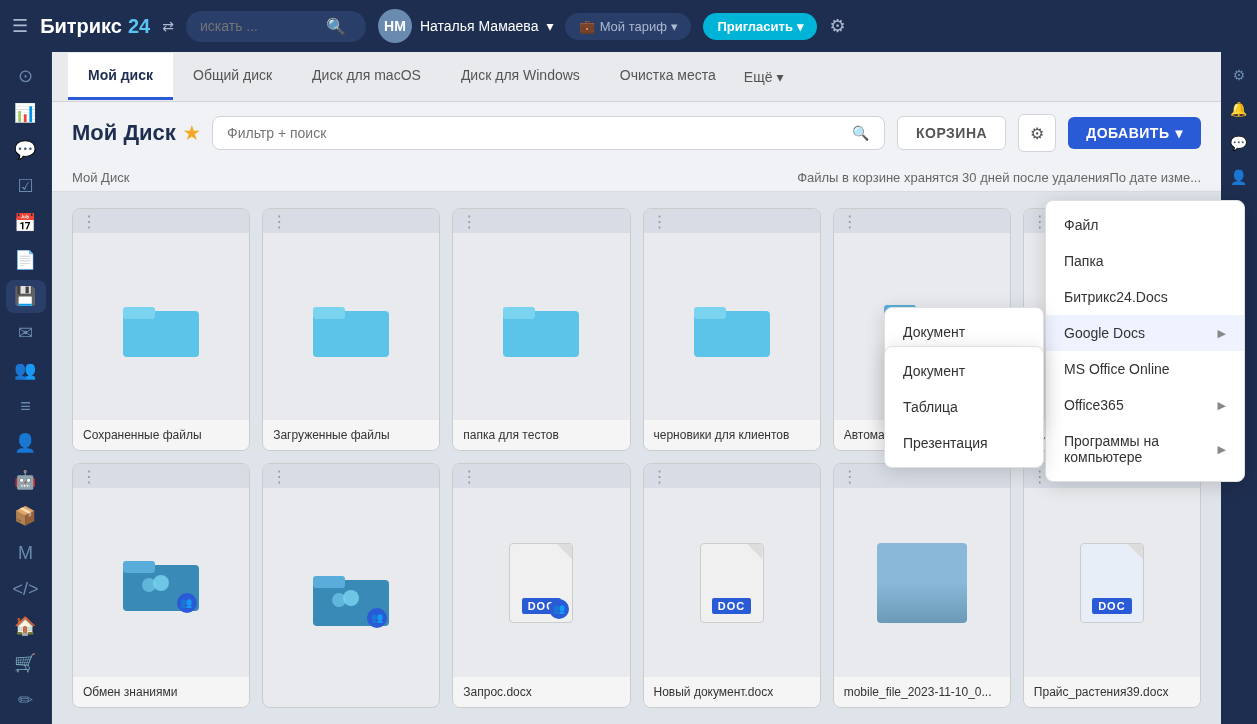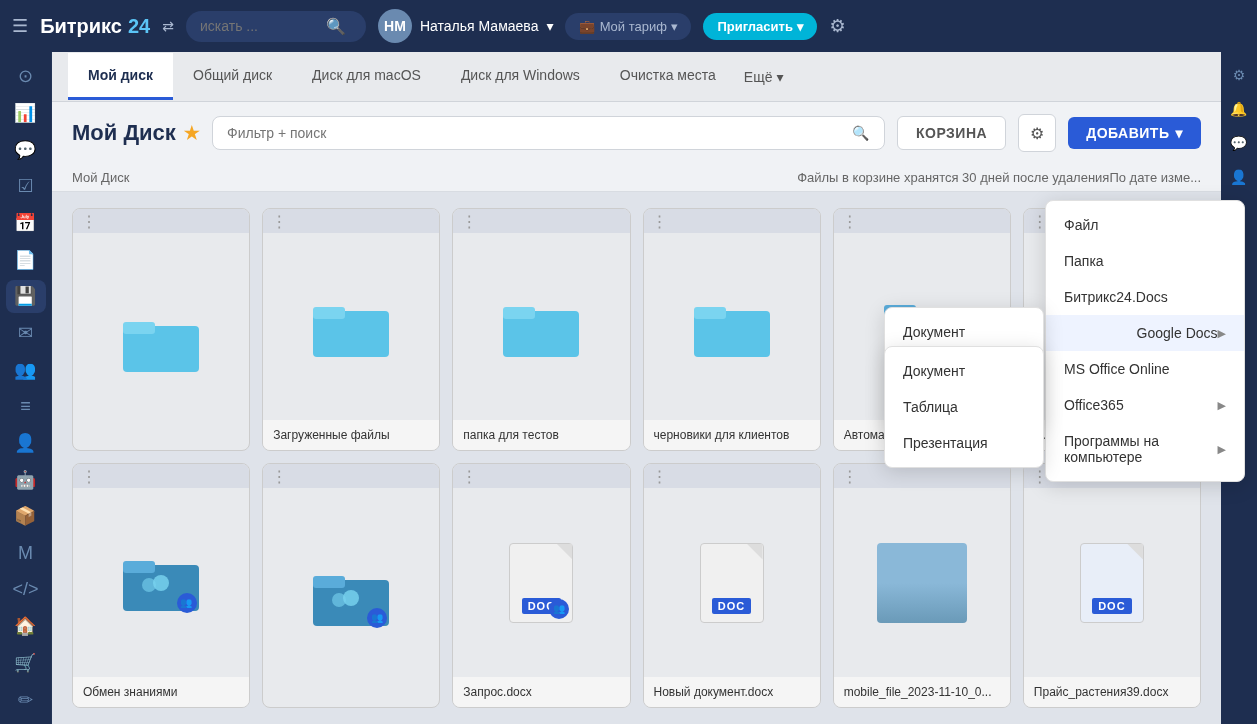--- a/index.html
+++ b/index.html
@@ -128,21 +128,21 @@
     
     .dropdown-add {
       position: absolute; top: 200px; right: 12px; background: #fff;
       border: 1px solid #e0e0e0; border-radius: 8px; box-shadow: 0 4px 20px rgba(0,0,0,0.15);
       z-index: 200; width: 200px; padding: 6px 0;
     }
     .dropdown-add-item {
       padding: 10px 18px; font-size: 14px; color: #333; cursor: pointer;
       display: flex; align-items: center; justify-content: space-between;
     }
-    .dropdown-add-item.active { background: #eef3ff; justify-content: flex-end; }
+    .dropdown-add-item.active { background: #eef3ff; }
 
     
     .submenu-google {
       position: absolute; top: 307px; right: 213px; background: #fff;
       border: 1px solid #e0e0e0; border-radius: 8px; box-shadow: 0 4px 20px rgba(0,0,0,0.15);
       z-index: 201; width: 160px; padding: 6px 0;
     }
     .submenu-item {
       padding: 10px 18px; font-size: 14px; color: #333; cursor: pointer;
     }
@@ -294,20 +294,23 @@
       <div class="file-card">
         <div class="file-card-header">
           <span class="file-card-dots">⋮</span>
         </div>
         <div class="file-card-body">
           <svg class="folder-svg" viewBox="0 0 80 64">
             <rect x="2" y="16" width="76" height="46" rx="4" fill="#5bc4e8"></rect>
             <rect x="2" y="12" width="32" height="12" rx="3" fill="#7ad4f0"></rect>
           </svg>
         </div>
+        <div class="file-card-footer">
+          <span>Сохраненные файлы</span>
+        </div>
       </div>
 
       <div class="file-card">
         <div class="file-card-header">
           <span class="file-card-dots">⋮</span>
         </div>
         <div class="file-card-body">
           <svg class="folder-svg" viewBox="0 0 80 64">
             <rect x="2" y="16" width="76" height="46" rx="4" fill="#5bc4e8"></rect>
             <rect x="2" y="12" width="32" height="12" rx="3" fill="#7ad4f0"></rect>

